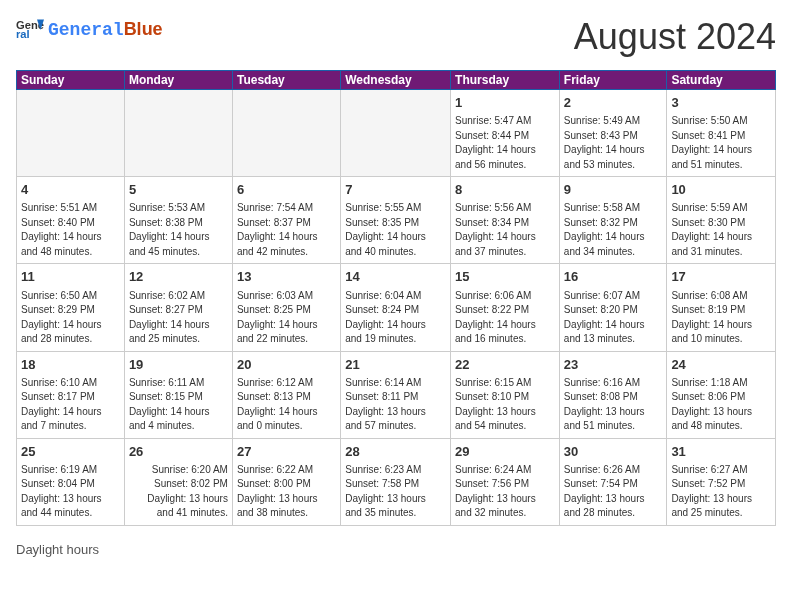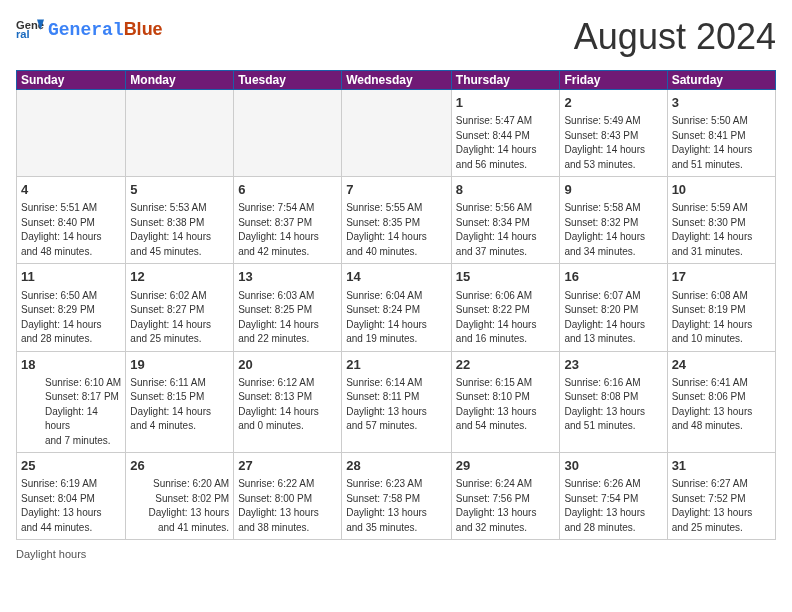--- a/index.html
+++ b/index.html
@@ -237,21 +237,21 @@
           <span class="day-number">17</span>
           <div class="day-info" style="white-space: pre-line;">Sunrise: 6:08 AM
 Sunset: 8:19 PM
 Daylight: 14 hours
 and 10 minutes.</div>
         </td>
       </tr>
       <tr>
         <td>
           <span class="day-number">18</span>
-          <div class="day-info" style="white-space: pre-line; margin-left: 24px;">Sunrise: 6:10 AM
+          <div class="day-info" style="white-space: pre-line;">Sunrise: 6:10 AM
 Sunset: 8:17 PM
 Daylight: 14 hours
 and 7 minutes.</div>
         </td>
         <td>
           <span class="day-number">19</span>
           <div class="day-info" style="white-space: pre-line;">Sunrise: 6:11 AM
 Sunset: 8:15 PM
 Daylight: 14 hours
 and 4 minutes.</div>
@@ -279,21 +279,21 @@
         </td>
         <td>
           <span class="day-number">23</span>
           <div class="day-info" style="white-space: pre-line;">Sunrise: 6:16 AM
 Sunset: 8:08 PM
 Daylight: 13 hours
 and 51 minutes.</div>
         </td>
         <td>
           <span class="day-number">24</span>
-          <div class="day-info" style="white-space: pre-line;">Sunrise: 6:41 AM
+          <div class="day-info" style="white-space: pre-line;">Sunrise: 1:18 AM
 Sunset: 8:06 PM
 Daylight: 13 hours
 and 48 minutes.</div>
         </td>
       </tr>
       <tr>
         <td>
           <span class="day-number">25</span>
           <div class="day-info" style="white-space: pre-line;">Sunrise: 6:19 AM
 Sunset: 8:04 PM
@@ -339,15 +339,15 @@
           <span class="day-number">31</span>
           <div class="day-info" style="white-space: pre-line;">Sunrise: 6:27 AM
 Sunset: 7:52 PM
 Daylight: 13 hours
 and 25 minutes.</div>
         </td>
       </tr>
     </tbody>
 </table>
 
-<div style="margin-top:8px; font-size:11px; color:#555;">
+<div style="margin-top:16px; font-size:13px; color:#555;">
   <span>Daylight hours</span>
 </div>
 
 </body></html>

